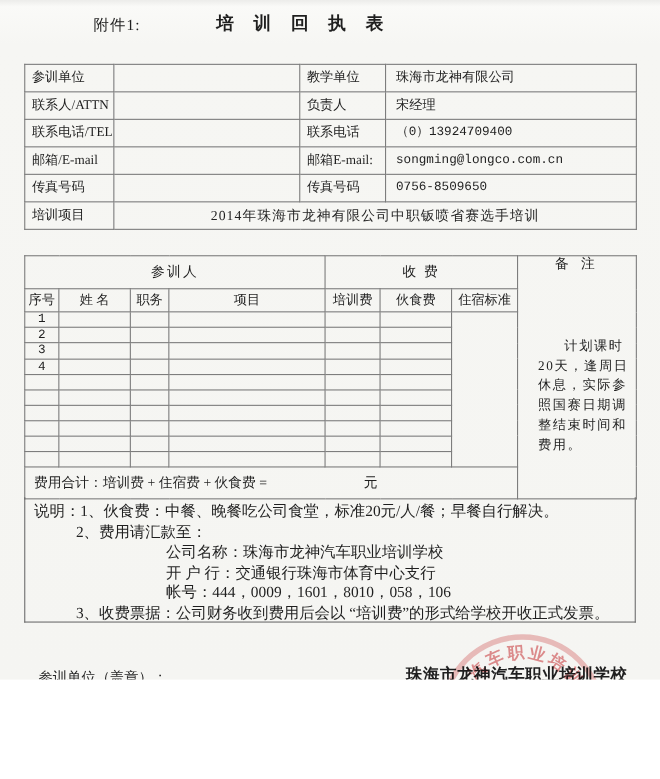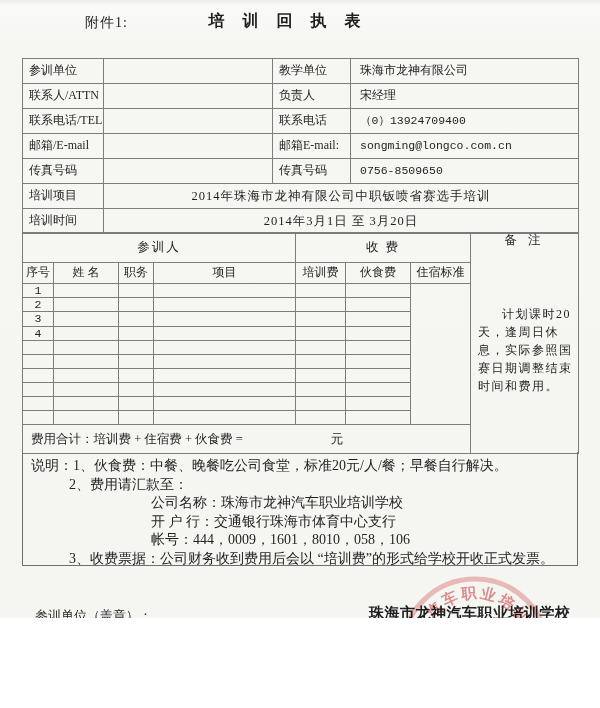--- a/index.html
+++ b/index.html
@@ -9,21 +9,21 @@
     background:linear-gradient(180deg,#ececea 0px,#fafaf8 6px,#f6f6f3 40px,#f5f5f2 100%);
     font-family:"Liberation Serif","DejaVu Serif",serif;
     color:#1f1f1f;
     overflow:hidden;
   }
   .attachment{
     position:absolute;left:85px;top:14px;
     font-size:14px;letter-spacing:1px;
   }
   .doc-title{
-    position:absolute;left:12px;top:11px;width:552px;
+    position:absolute;left:0;top:11px;width:552px;
     text-align:center;font-size:16px;font-weight:bold;letter-spacing:7px;
   }
   table{border-collapse:collapse;table-layout:fixed;width:556px;}
   td{border:1px solid #7d7d7d;font-size:12px;padding:0 0 0 6px;overflow:hidden;
      vertical-align:middle;line-height:1.15;}
   .info-table{position:absolute;left:22px;top:58px;}
   .info-table tr{height:25px;}
   .info-table .val2{padding-left:9px;}
   .info-table .center{text-align:center;padding:0;font-size:12.5px;letter-spacing:1px;}
   .mono{font-family:"Liberation Mono","DejaVu Sans Mono",monospace;font-size:11.5px;}
@@ -32,21 +32,21 @@
   .roster-table td{text-align:center;padding:0;}
   .rA{height:30px;}
   .rA td{font-size:12.5px;letter-spacing:2px;}
   .rB{height:21px;padding-left:15px;}
   .rD{height:14px;}
   .rT{height:29px;}
   .rT .total{text-align:left;padding-left:8px;font-size:12.5px;}
   .rT .unit{margin-left:88px;}
   .remark-cell{vertical-align:top;}
   .remark-head{margin-top:0;text-align:center;font-size:12.5px;letter-spacing:4px;}
-  .remark-body{margin:58px 5px 0 7px;text-align:left;text-indent:2em;
+  .remark-body{margin:58px 5px 0 18px;text-align:left;text-indent:2em;
                font-size:12px;line-height:18px;letter-spacing:1.5px;}
   .no-cell{font-family:"Liberation Mono","DejaVu Sans Mono",monospace;font-size:11.5px;}
 
   .notes{
     position:absolute;left:22px;top:452px;width:556px;height:114px;
     box-sizing:border-box;border:1px solid #6e6e6e;border-top:none;
     padding:5px 6px 0 8px;font-size:14px;line-height:18.6px;
   }
   .notes .ind1{padding-left:38px;}
   .notes .ind2{padding-left:120px;}
@@ -103,24 +103,20 @@
     </tr>
     <tr>
       <td>传真号码</td>
       <td></td>
       <td>传真号码</td>
       <td class="val2 mono">0756-8509650</td>
     </tr>
     <tr>
       <td>培训项目</td>
       <td class="center" colspan="3">2014年珠海市龙神有限公司中职钣喷省赛选手培训</td>
-    </tr>
-    <tr>
-      <td>培训时间</td>
-      <td class="center" colspan="3">2014年3月1日 至 3月20日</td>
     </tr>
   </tbody>
     </table>
 
   <table class="roster-table">
     <colgroup>
       <col style="width:31px">
         <col style="width:65px">
         <col style="width:35px">
         <col style="width:142px">

